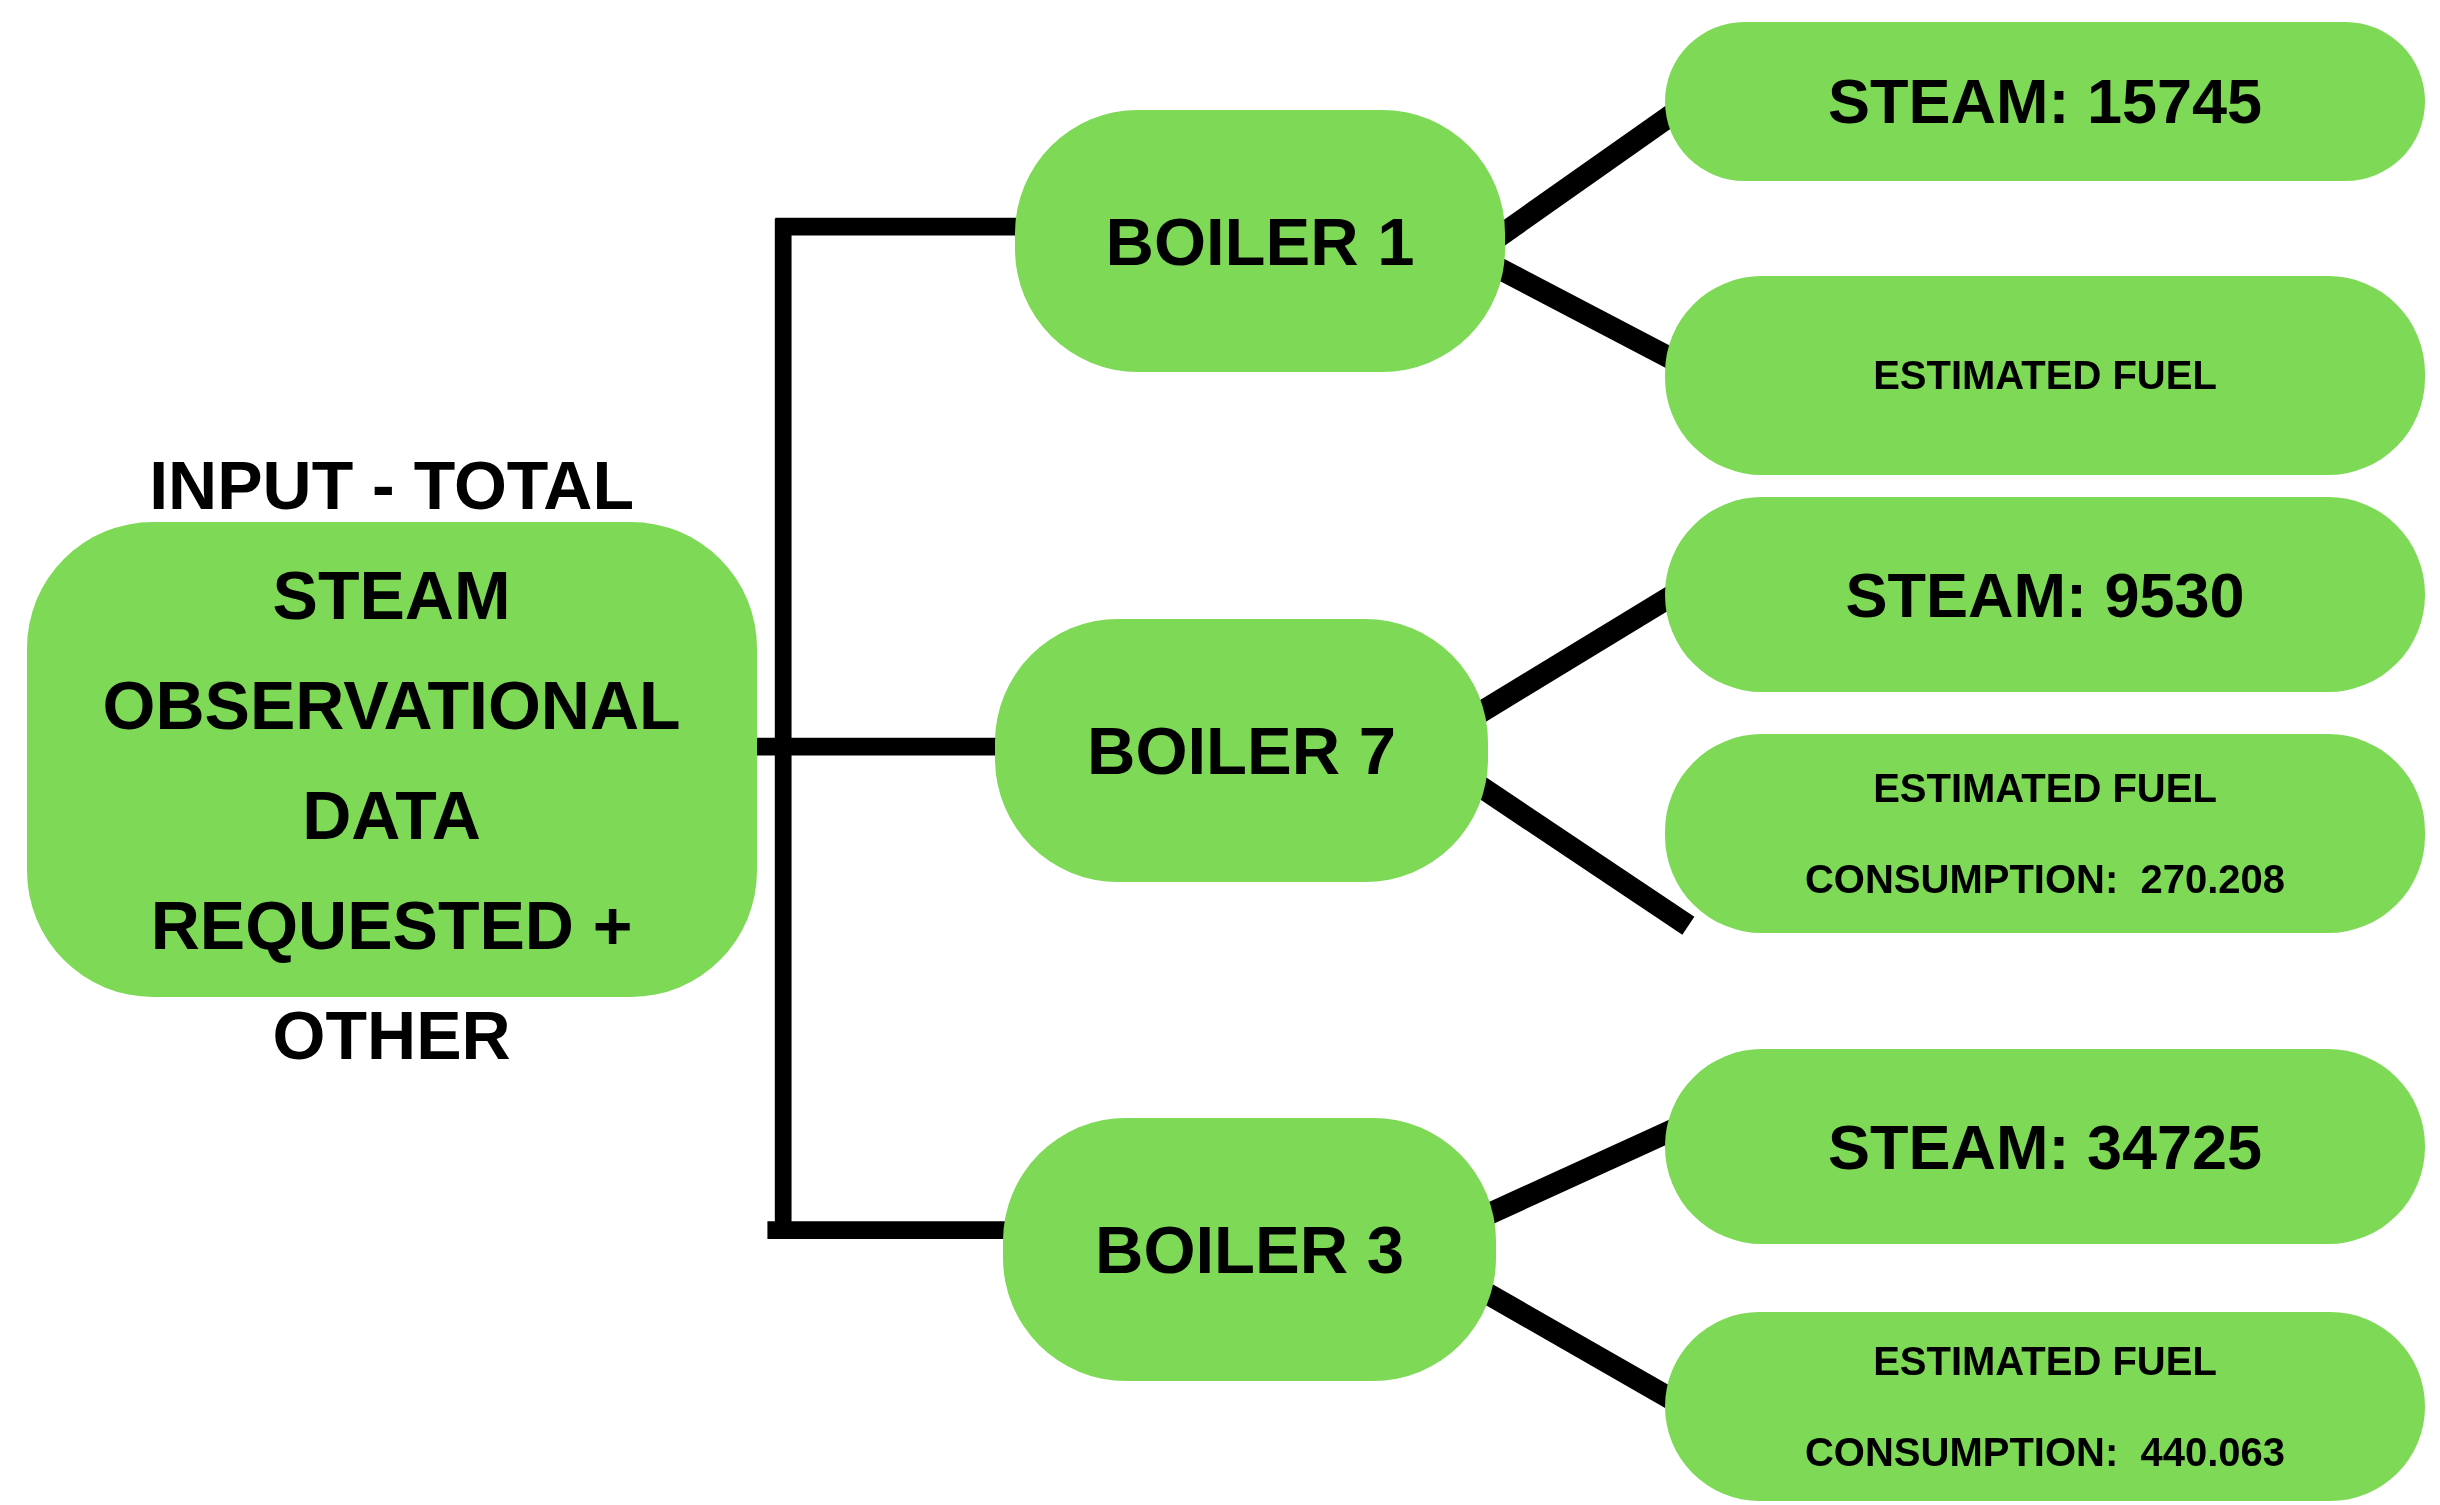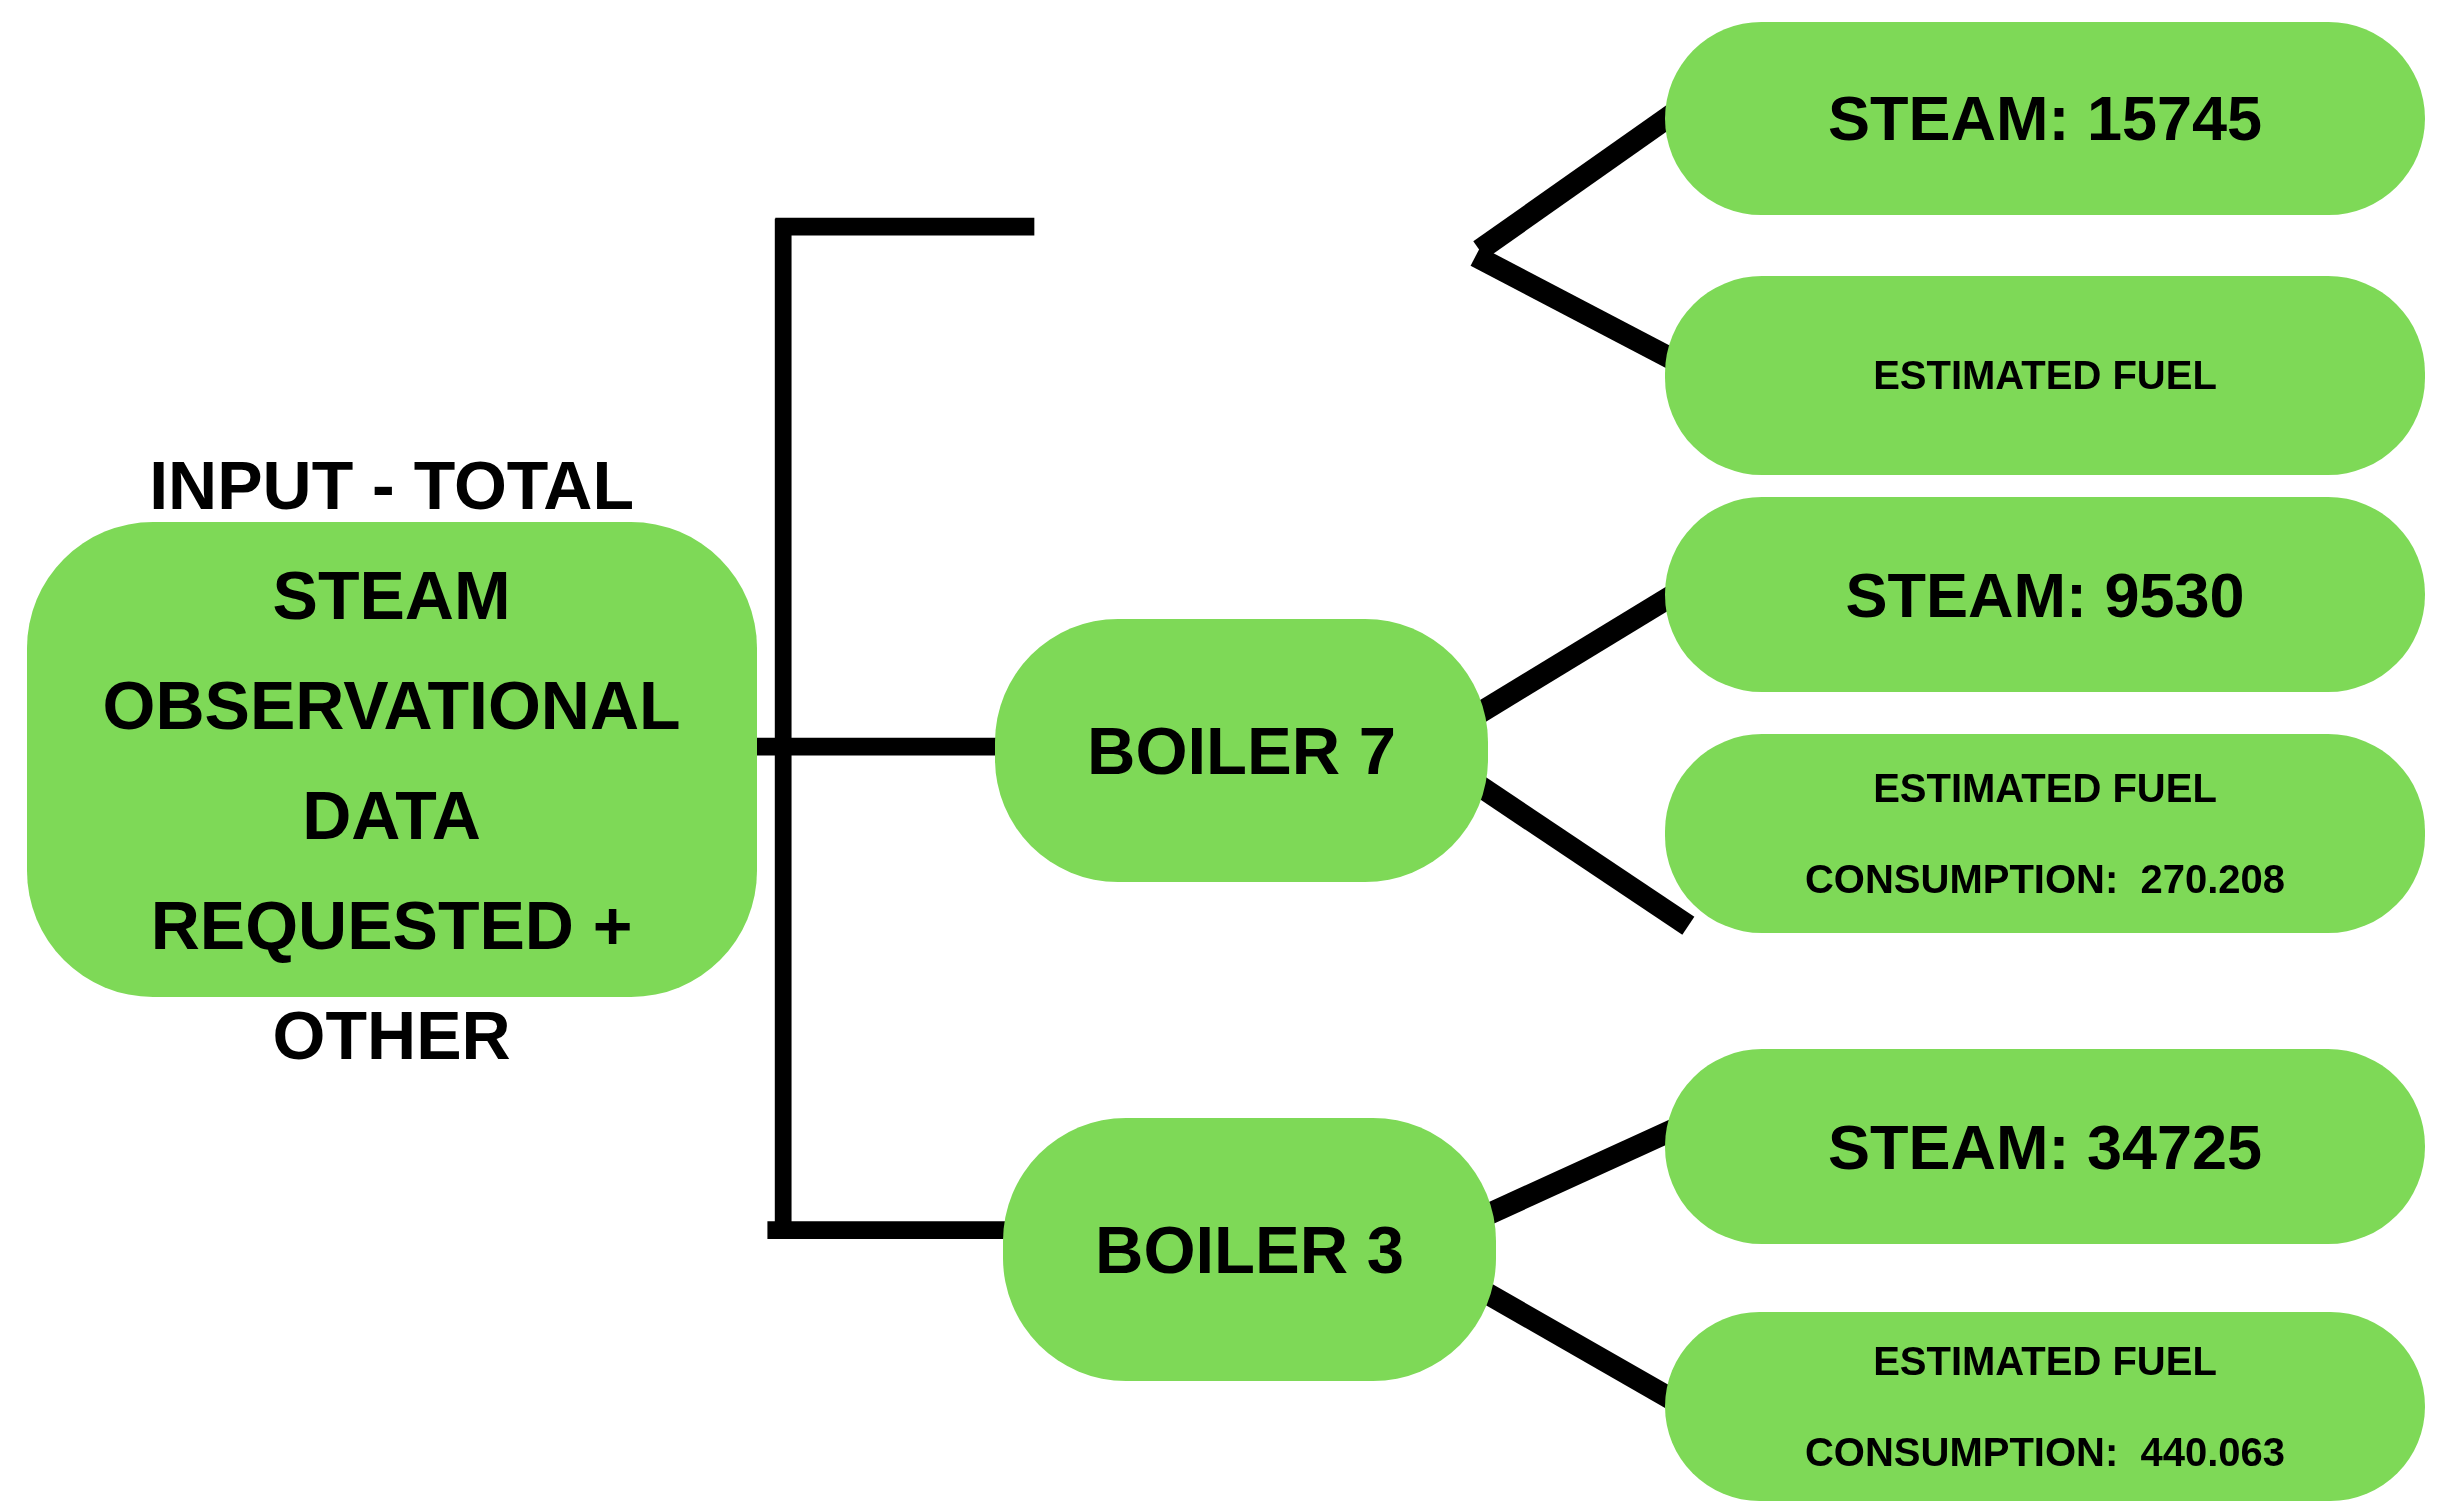--- a/index.html
+++ b/index.html
@@ -38,21 +38,21 @@
   }
   .boiler-node { font-size: 67px; }
   #boiler-1 { left: 1015px; top: 110px;  width: 490px; height: 262px; border-radius: 123px; }
   #boiler-2 { left: 995px; top: 619px;  width: 493px; height: 263px; border-radius: 123px; }
   #boiler-3 { left: 1003px; top: 1118px; width: 493px; height: 263px; border-radius: 123px; }
   .steam-node {
     left: 1665px; width: 760px;
     border-radius: 97px;
     font-size: 63px;
   }
-  #steam-1 { top: 21.7px;   height: 193px; }
+  #steam-1 { top: 21.7px;   height: 159px; }
   #steam-2 { top: 497px;  height: 195px; }
   #steam-3 { top: 1049px; height: 195px; }
   .fuel-node {
     left: 1665px; width: 760px;
     border-radius: 97px;
     font-size: 40px; line-height: 91px;
   }
   #fuel-1 { top: 276px;  height: 199px; }
   #fuel-2 { top: 734px;  height: 199px; }
   #fuel-3 { top: 1312px; height: 189px; }
@@ -75,20 +75,23 @@
     <line x1="1495" y1="1240" x2="1714" y2="1140" stroke-width="22"></line>
     <line x1="1490" y1="1302" x2="1710" y2="1428" stroke-width="22"></line>
   </svg>
 
   <div class="node input-node">
     <div>INPUT - TOTAL STEAM</div>
     <div>OBSERVATIONAL DATA</div>
     <div>REQUESTED + OTHER</div>
   </div>
 
+  <div class="node boiler-node" id="boiler-1">
+    <div>BOILER 1</div>
+  </div>
   <div class="node steam-node" id="steam-1">
     <div>STEAM: 15745</div>
   </div>
   <div class="node fuel-node" id="fuel-1">
     <div class="fuel-line-1">ESTIMATED FUEL</div>
   </div>
 
   <div class="node boiler-node" id="boiler-2">
     <div>BOILER 7</div>
   </div>

